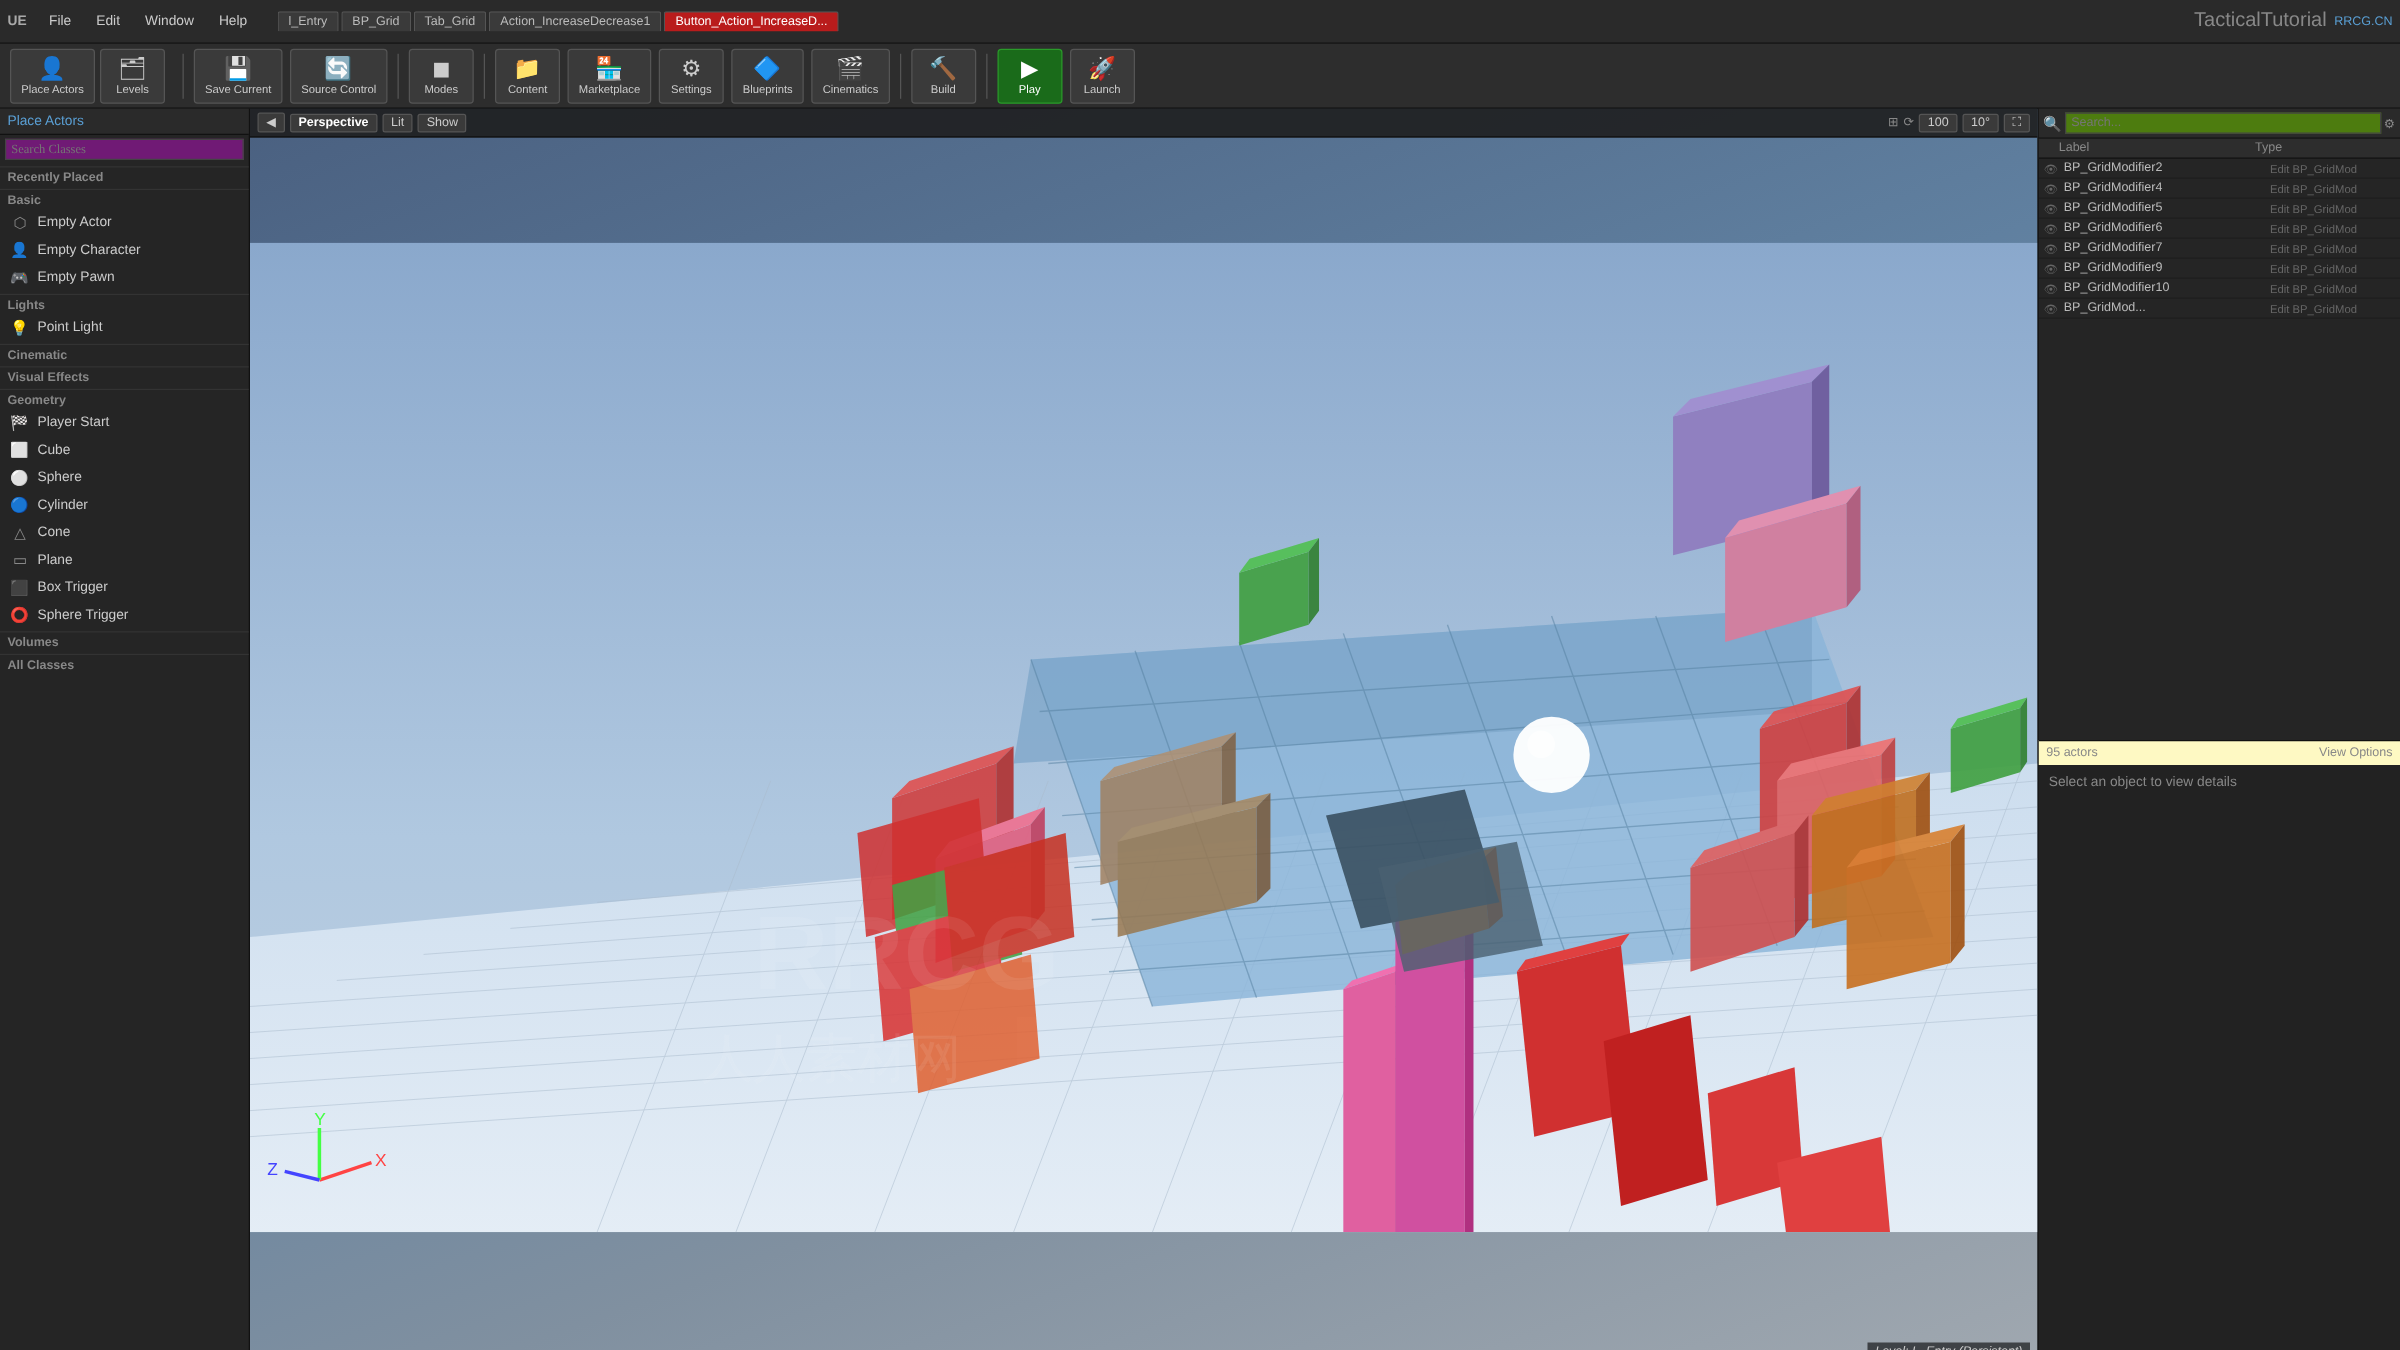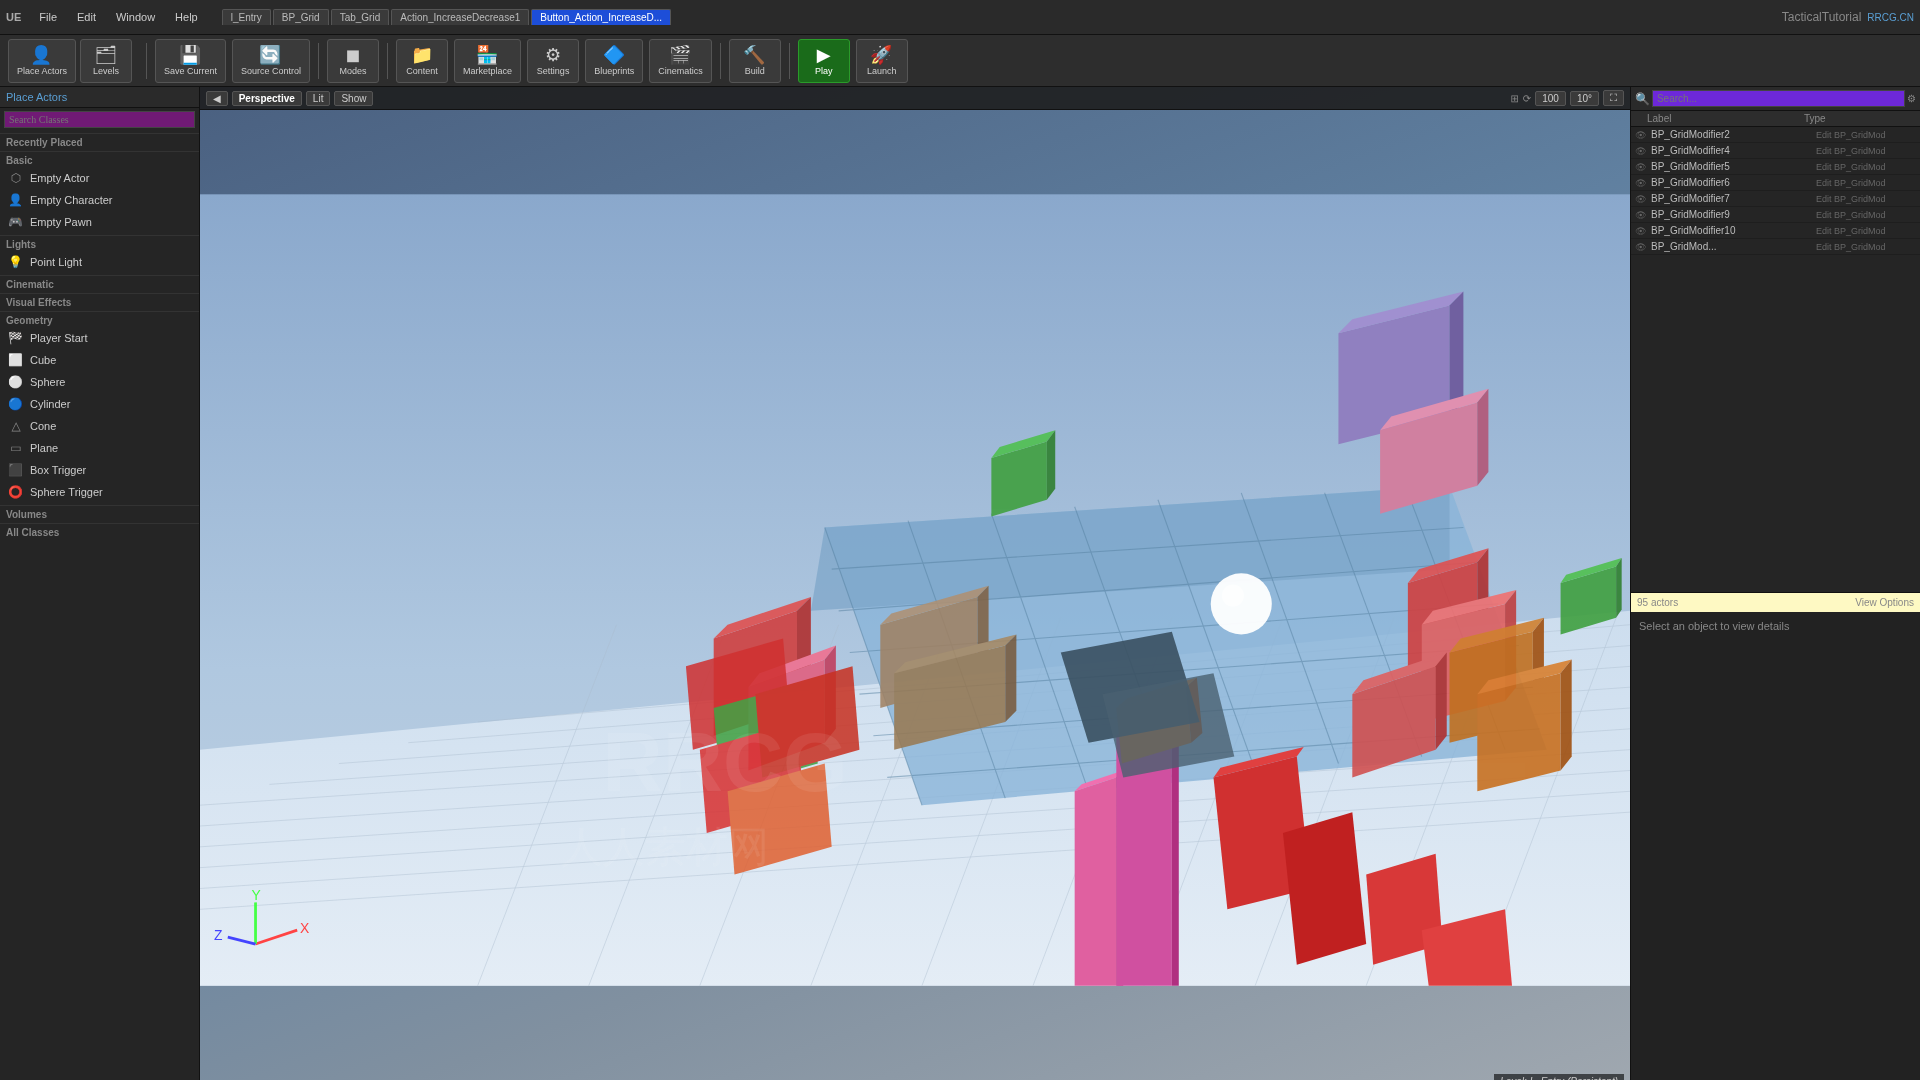--- a/index.html
+++ b/index.html
@@ -4,21 +4,21 @@
   <style>
     * { box-sizing: border-box; margin: 0; padding: 0; }
     body { width: 1920px; height: 1080px; overflow: hidden; background: #1a1a1a; font-family: 'Segoe UI', Arial, sans-serif; font-size: 12px; color: #ccc; }
 
     
     #menu-bar { display: flex; align-items: center; background: #2a2a2a; height: 35px; border-bottom: 1px solid #111; padding: 0 6px; gap: 8px; }
     #menu-bar .menu-logo { color: #aaa; font-size: 11px; font-weight: bold; margin-right: 4px; }
     #menu-bar .menu-item { color: #ccc; font-size: 11px; cursor: pointer; padding: 2px 6px; }
     #menu-bar .tab-bar { display: flex; align-items: flex-end; margin-left: 10px; gap: 2px; flex: 1; }
     #menu-bar .tab { background: #3a3a3a; color: #bbb; font-size: 10px; padding: 2px 8px; border-radius: 2px 2px 0 0; cursor: pointer; border: 1px solid #555; border-bottom: none; }
-    #menu-bar .tab.active { background: #1d4ed8; color: #fff; }
+    #menu-bar .tab.active { background: #b91c1c; color: #fff; }
 
     
     #toolbar { display: flex; align-items: center; background: #2d2d2d; height: 52px; border-bottom: 1px solid #111; padding: 0 8px; gap: 6px; }
     .toolbar-btn { display: flex; flex-direction: column; align-items: center; justify-content: center; background: #3a3a3a; border: 1px solid #555; border-radius: 3px; padding: 4px 8px; cursor: pointer; min-width: 52px; height: 44px; color: #ccc; font-size: 9px; gap: 2px; }
     .toolbar-btn .icon { font-size: 18px; line-height: 1; }
     .toolbar-btn.play-btn { background: #1a6b1a; border-color: #2a9b2a; color: #fff; }
     .toolbar-btn.launch-btn { background: #3a3a3a; }
     .toolbar-sep { width: 1px; background: #555; height: 36px; margin: 0 2px; }
 
     
@@ -68,21 +68,21 @@
   <span class="menu-item">Window</span>
   <span class="menu-item">Help</span>
   <div class="tab-bar">
     <div class="tab">l_Entry</div>
     <div class="tab">BP_Grid</div>
     <div class="tab">Tab_Grid</div>
     <div class="tab">Action_IncreaseDecrease1</div>
     <div class="tab active">Button_Action_IncreaseD...</div>
   </div>
   <div style="margin-left:auto; display:flex; align-items:center; gap:6px;">
-    <span style="color:#888;font-size:12px;">TacticalTutorial</span>
+    <span style="color:#888;font-size:16px;">TacticalTutorial</span>
     <span style="color:#5a9fd4;font-size:10px;">RRCG.CN</span>
   </div>
 </div>
 
 <div id="toolbar">
   <div style="display:flex;align-items:center;gap:4px;margin-right:6px;">
     <div class="toolbar-btn">
       <span class="icon">👤</span>
       <span>Place Actors</span>
     </div>
@@ -407,21 +407,21 @@
         </g>
       </svg>
 
       <div id="level-indicator">Level: L_Entry (Persistent)</div>
     </div>
   </div>
 
   <div id="right-panel">
     <div id="right-panel-search">
       <span>🔍</span>
-      <input type="text" style="flex: 1 1 0%; background: #6d28d9; border: 1px solid rgb(68, 68, 68); color: rgb(204, 204, 204); font-size: 10px; padding: 2px 4px;" placeholder="Search...">
+      <input type="text" style="flex: 1 1 0%; background: #4d7c0f; border: 1px solid rgb(68, 68, 68); color: rgb(204, 204, 204); font-size: 10px; padding: 2px 4px;" placeholder="Search...">
       <span style="color:#888;cursor:pointer;font-size:10px;">⚙</span>
     </div>
     <div id="outliner-header">
       <span class="label-col">Label</span>
       <span class="type-col">Type</span>
     </div>
     <div style="flex:1;overflow-y:auto;">
       <div class="outliner-row">
         <span class="eye-icon">👁</span>
         <span class="row-label">BP_GridModifier2</span>

